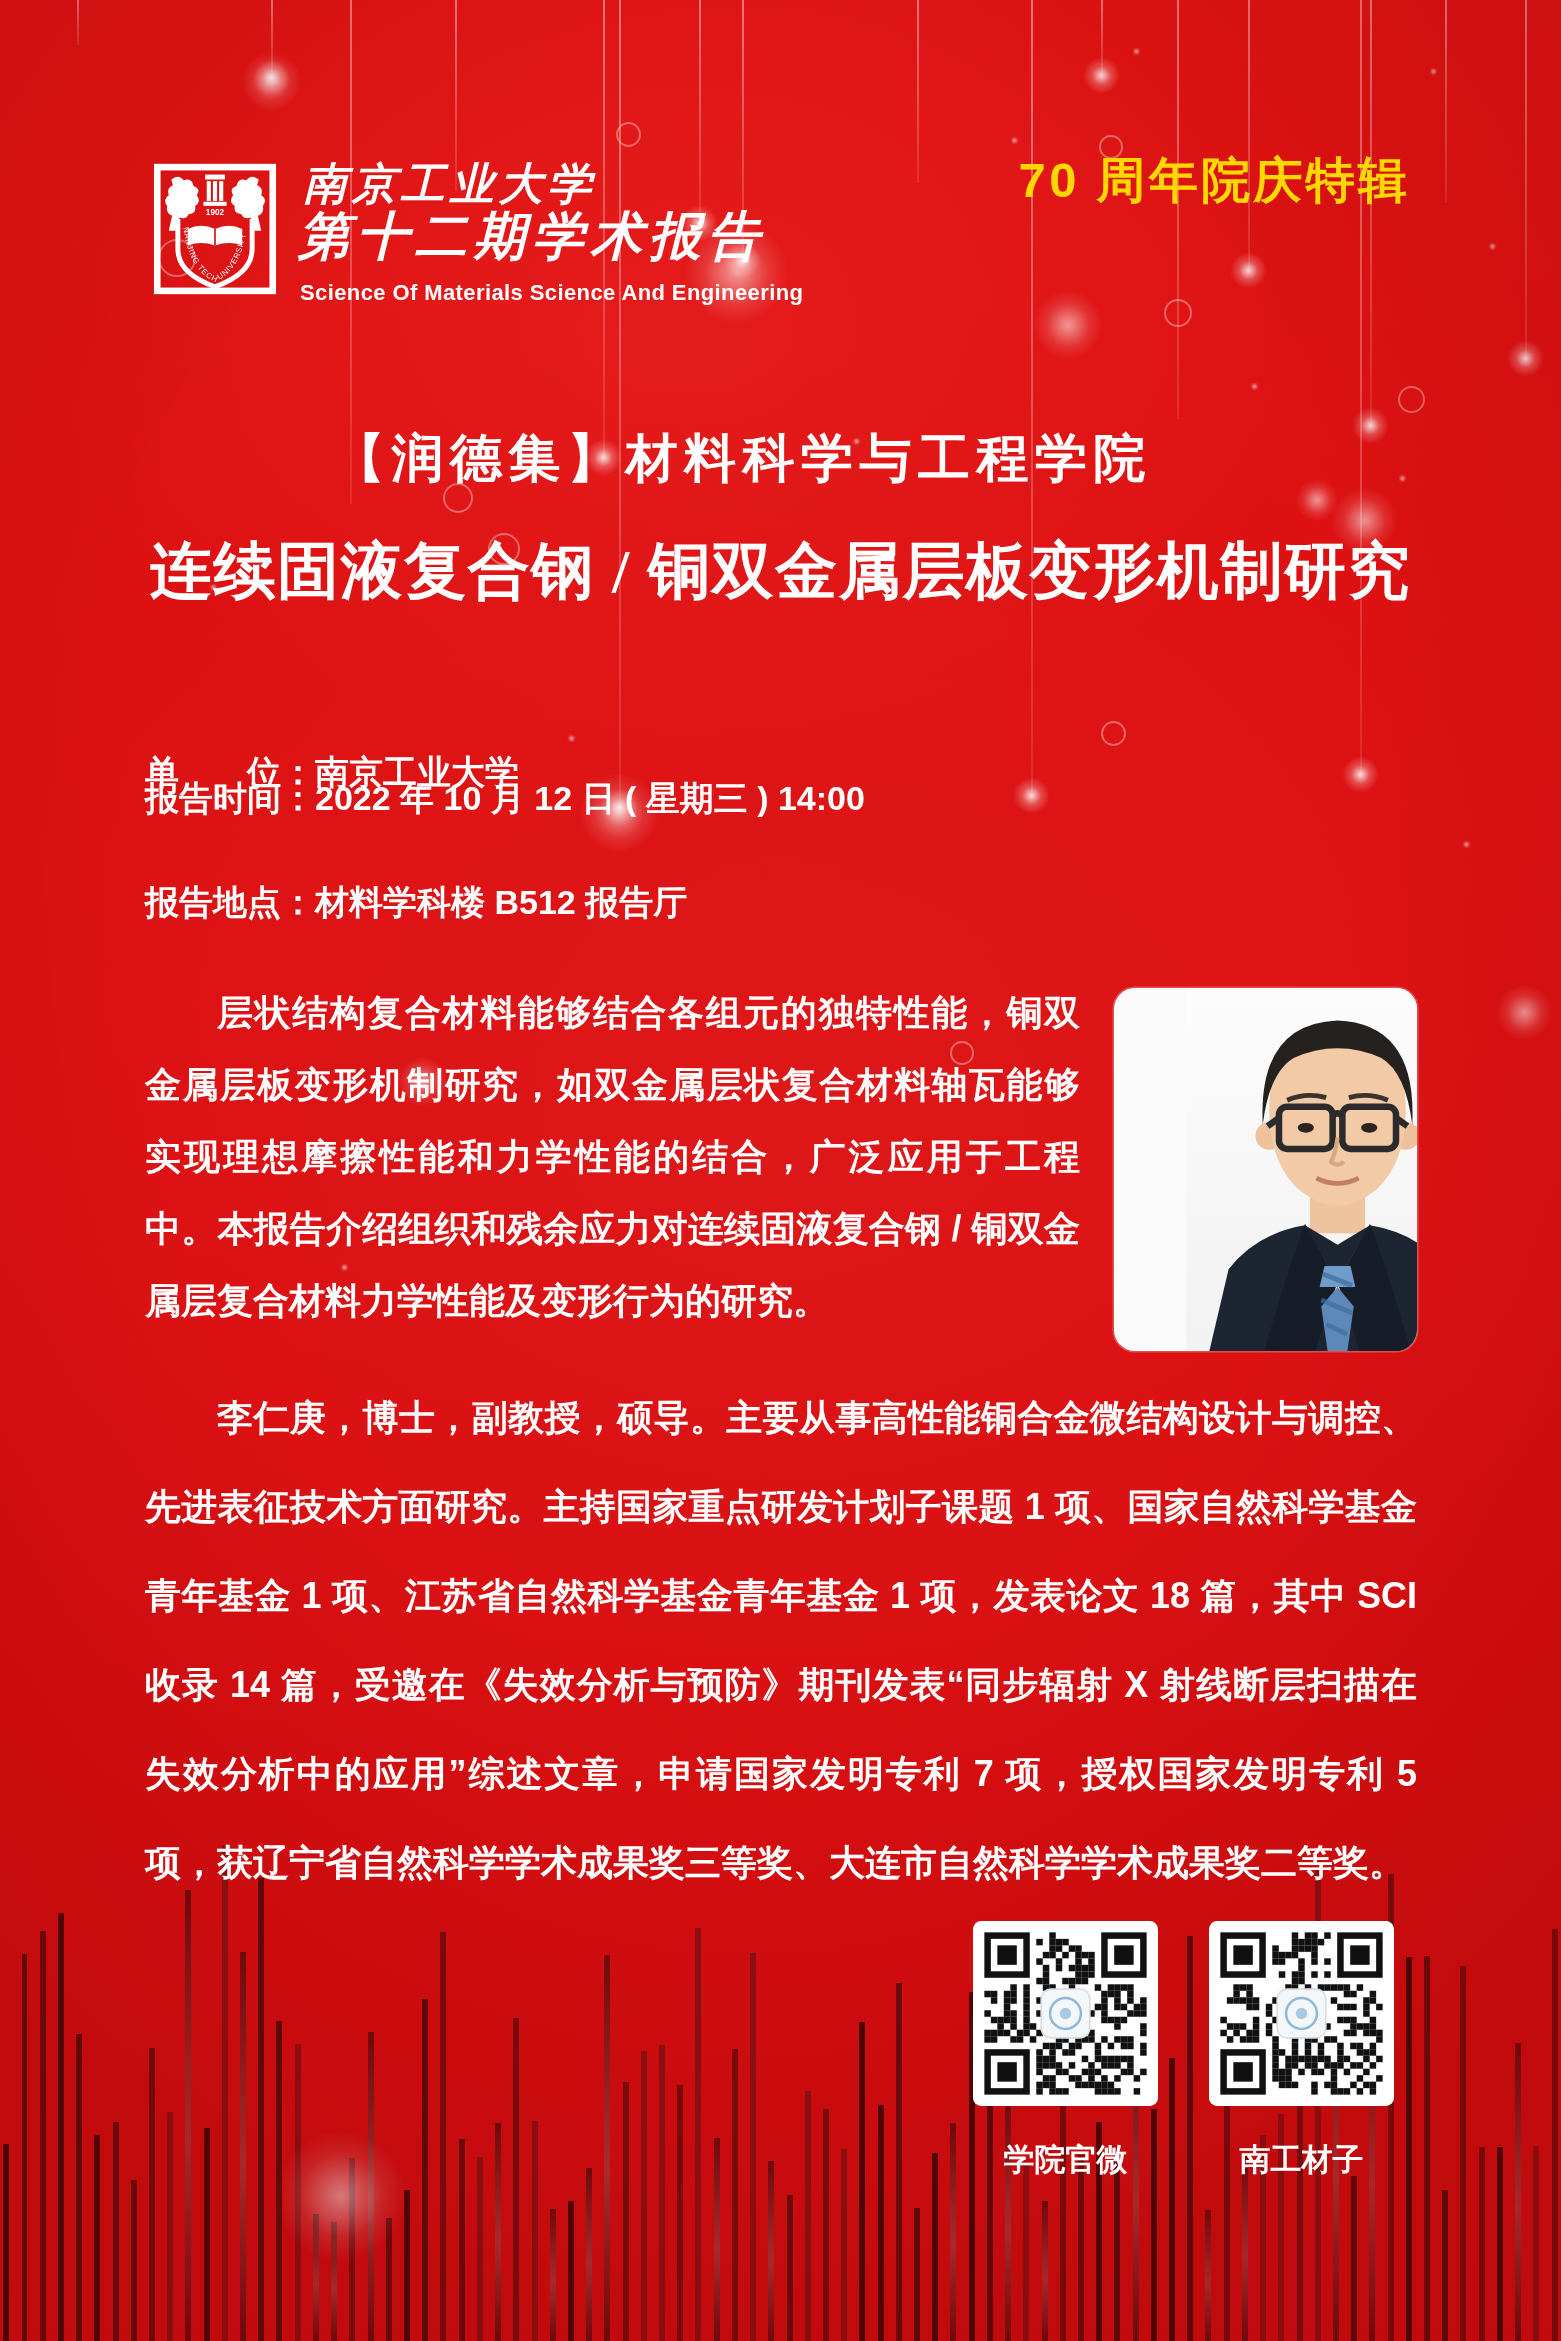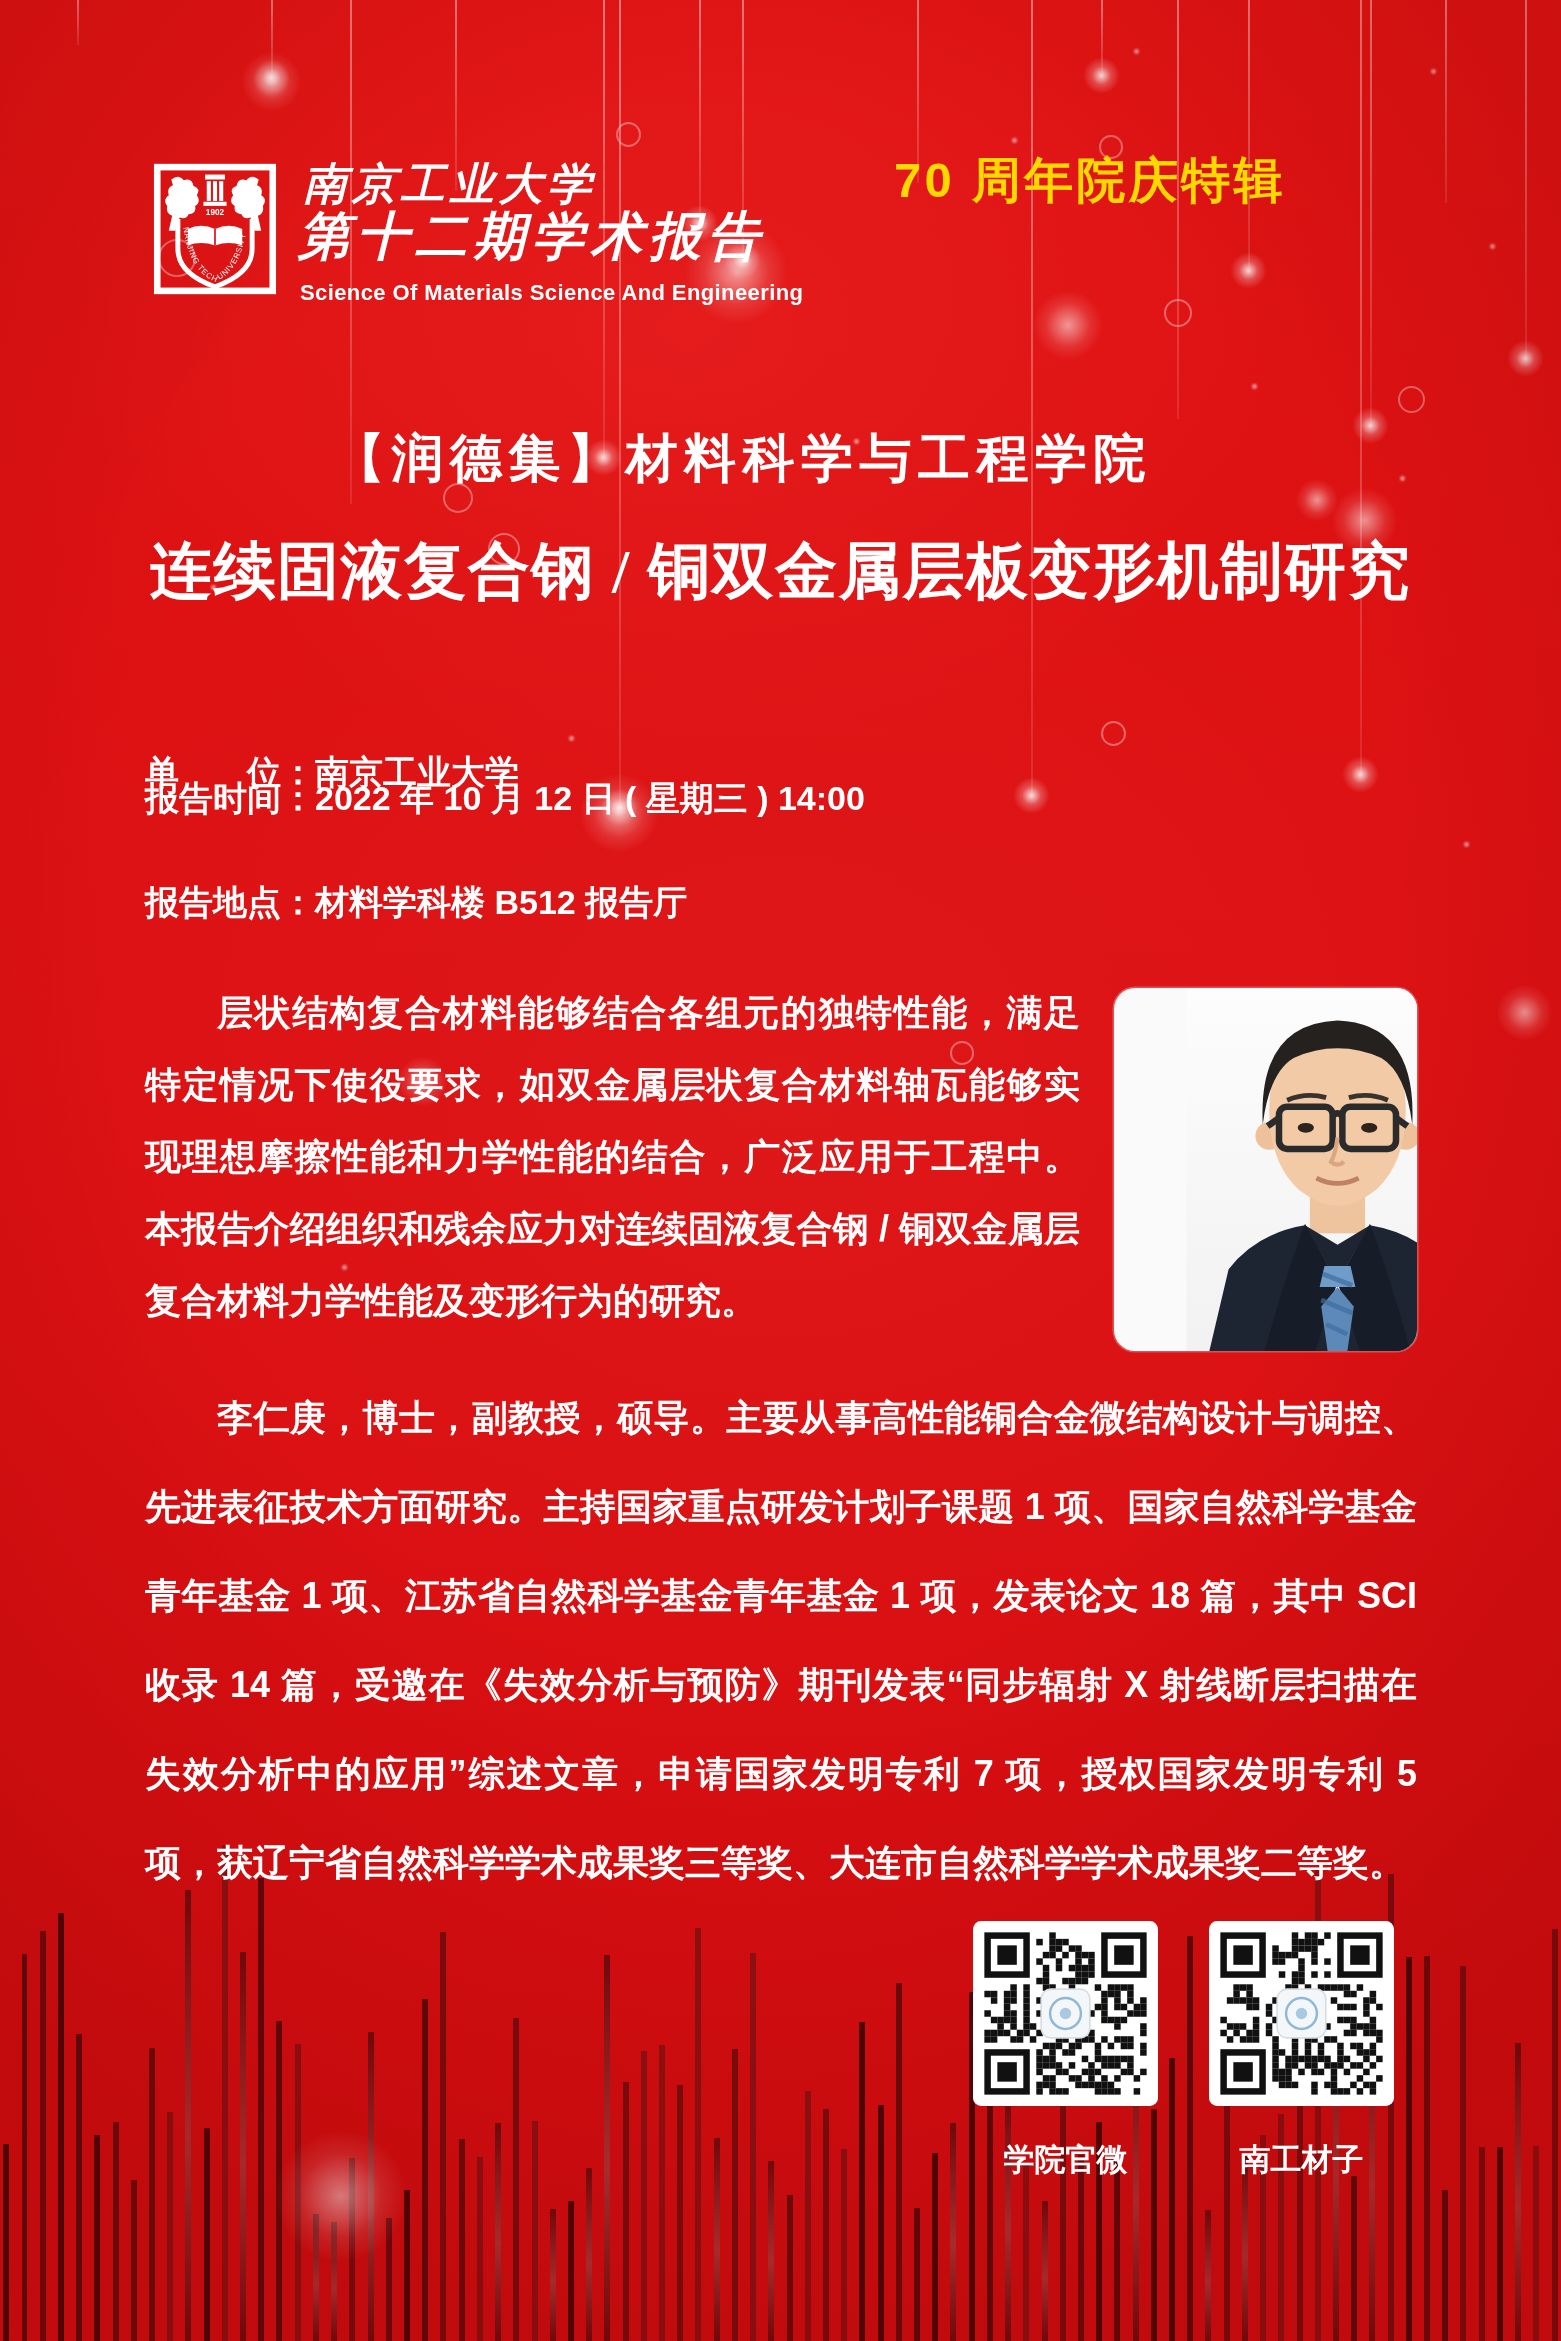--- a/index.html
+++ b/index.html
@@ -27,21 +27,21 @@
     background:radial-gradient(circle,rgba(255,255,255,.55) 0%,rgba(255,255,255,.12) 45%,rgba(255,255,255,0) 72%);}
   .star{position:absolute;width:4.9px;height:4.9px;border-radius:50%;background:rgba(255,255,255,.55);filter:blur(0.8px);}
   
   .content{position:absolute;inset:0;z-index:5;color:#fff;}
   .abs{position:absolute;}
   .calli{font-family:"Liberation Serif","DejaVu Serif",serif;font-style:italic;font-weight:700;}
   .emblem{left:153px;top:163px;width:124px;height:132px;}
   .univ-cn{left:303px;top:155px;font-size:44px;letter-spacing:4.9px;}
   .college-cn{left:298px;top:202px;font-size:52px;letter-spacing:6.5px;}
   .college-en{left:300px;top:280px;font-size:22px;font-weight:700;letter-spacing:0.4px;}
-  .anniv{left:894px;top:148px;width:537px;font-size:49px;font-weight:800;letter-spacing:3.3px;}
+  .anniv{left:946px;top:148px;width:537px;text-align:center;font-size:49px;font-weight:800;letter-spacing:3.3px;}
   .dir-label{left:943px;top:241px;width:537px;text-align:center;font-size:37px;letter-spacing:3.3px;}
   .dir-value{left:919px;top:298px;width:585px;text-align:center;font-size:39px;letter-spacing:1.6px;}
   .series{left:333px;top:424px;font-size:52px;font-weight:800;letter-spacing:6.5px;}
   .report-title{left:0;top:529px;width:1561px;text-align:center;
     font-family:"Liberation Serif","DejaVu Serif",serif;font-size:62px;font-weight:700;letter-spacing:1.6px;}
   .info-row{left:145px;font-size:34px;font-weight:700;white-space:pre;}
   .para{position:absolute;left:145px;width:1272px;font-size:36px;font-weight:600;
     text-align:justify;text-indent:72px;color:#fff;margin:0;}
   .abstract{top:977px;line-height:72px;}
   .bio{top:1373px;line-height:89px;}
@@ -288,21 +288,21 @@
           <path d="M180,158 q6,-8 12,0"></path>
           <path d="M114,160 L100,170"></path>
               <path d="M258,160 L272,170"></path>
         </g>
 
         <ellipse cx="147" cy="172" rx="10" ry="6" fill="#2d241f"></ellipse>
         <ellipse cx="225" cy="172" rx="10" ry="6" fill="#2d241f"></ellipse>
 
         <path d="M186,184 q-3,22 -8,30 q8,7 16,0" stroke="#d9a67f" stroke-width="5" fill="none"></path>
         <path d="M160,234 q26,13 52,0" stroke="#c08064" stroke-width="6" fill="none"></path>
-      </svg></span><span>层状结构复合材料能够结合各组元的独特性能，满足特定情况下使役要求，如双金属层状复合材料轴瓦能够实现理想摩擦性能和力学性能的结合，广泛应用于工程中。本报告介绍组织和残余应力对连续固液复合钢 / 铜双金属层复合材料力学性能及变形行为的研究。</span></p>
+      </svg></span><span>层状结构复合材料能够结合各组元的独特性能，铜双金属层板变形机制研究，如双金属层状复合材料轴瓦能够实现理想摩擦性能和力学性能的结合，广泛应用于工程中。本报告介绍组织和残余应力对连续固液复合钢 / 铜双金属层复合材料力学性能及变形行为的研究。</span></p>
 
     <p class="para bio"><span>李仁庚，博士，副教授，硕导。主要从事高性能铜合金微结构设计与调控、先进表征技术方面研究。主持国家重点研发计划子课题 1 项、国家自然科学基金青年基金 1 项、江苏省自然科学基金青年基金 1 项，发表论文 18 篇，其中 SCI 收录 14 篇，受邀在《失效分析与预防》期刊发表“同步辐射 X 射线断层扫描在失效分析中的应用”综述文章，申请国家发明专利 7 项，授权国家发明专利 5 项，获辽宁省自然科学学术成果奖三等奖、大连市自然科学学术成果奖二等奖。</span></p>
 
     <div class="qr-tile" style="left:973px" id="qr0"><svg viewBox="0 0 228 228" width="185" height="185">
           <rect width="228" height="228" rx="10" fill="#ffffff"></rect>
           <rect x="14" y="86" width="8" height="8" fill="#111"></rect>
           <rect x="14" y="110" width="8" height="8" fill="#111"></rect>
           <rect x="14" y="134" width="8" height="8" fill="#111"></rect>
           <rect x="14" y="142" width="8" height="8" fill="#111"></rect>
           <rect x="22" y="86" width="8" height="8" fill="#111"></rect>

